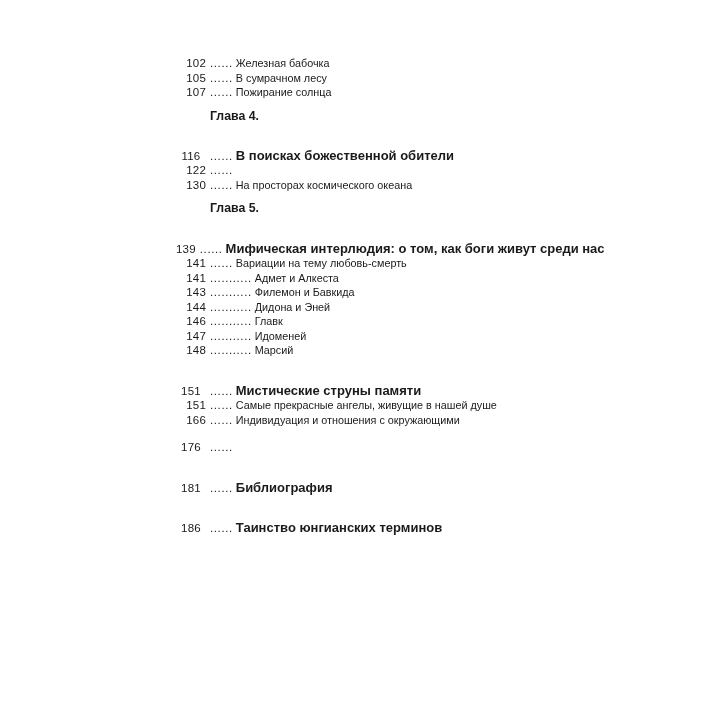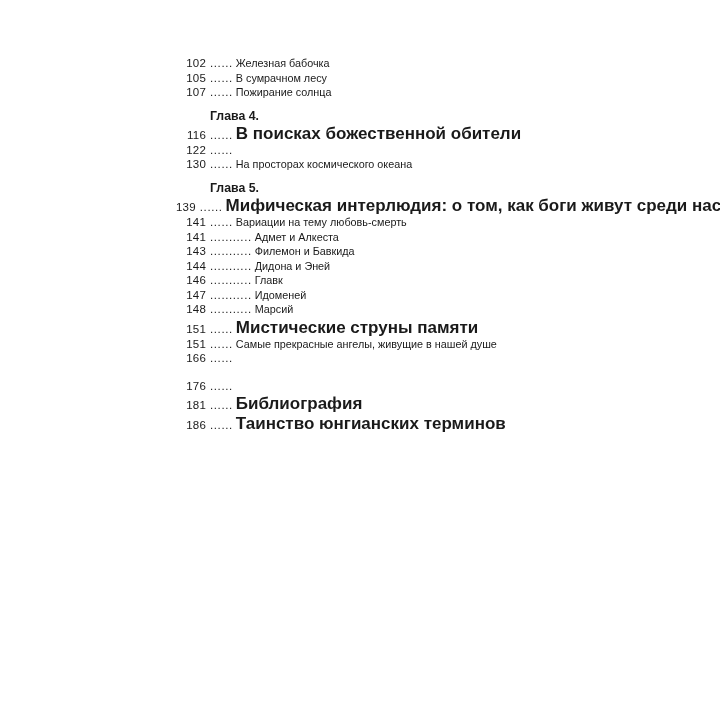--- a/index.html
+++ b/index.html
@@ -45,24 +45,26 @@
     padding: 0 3px 0 4px;
     letter-spacing: 0.6px;
   }
   .title {
     font-size: 11.5px;
     color: #1a1a1a;
   }
   
   .lvl-main .title {
     font-weight: bold;
-    font-size: 17px;
+    font-size: 13px;
+    margin-top: 24px;
   }
   .lvl-main .page-num {
     font-size: 11.5px;
+    text-align: center;
   }
   .lvl-sub .title {
     font-weight: normal;
     font-size: 10.8px;
   }
   .lvl-sub2 .title {
     font-weight: normal;
     font-size: 10.8px;
   }
   .lvl-sub2 .leader {
@@ -158,20 +160,21 @@
         <span class="title">Мистические струны памяти</span>
       </div>
       <div class="entry lvl-sub">
         <span class="page-num">151</span>
         <span class="leader">......</span>
         <span class="title">Самые прекрасные ангелы, живущие в нашей душе</span>
       </div>
       <div class="entry lvl-sub">
         <span class="page-num">166</span>
         <span class="leader">......</span>
+        <span class="title">Индивидуация и отношения с окружающими</span>
       </div>
       <div class="spacer-md"></div>
       <div class="entry lvl-main">
         <span class="page-num">176</span>
         <span class="leader">......</span>
       </div>
       <div class="entry lvl-main">
         <span class="page-num">181</span>
         <span class="leader">......</span>
         <span class="title">Библиография</span>

